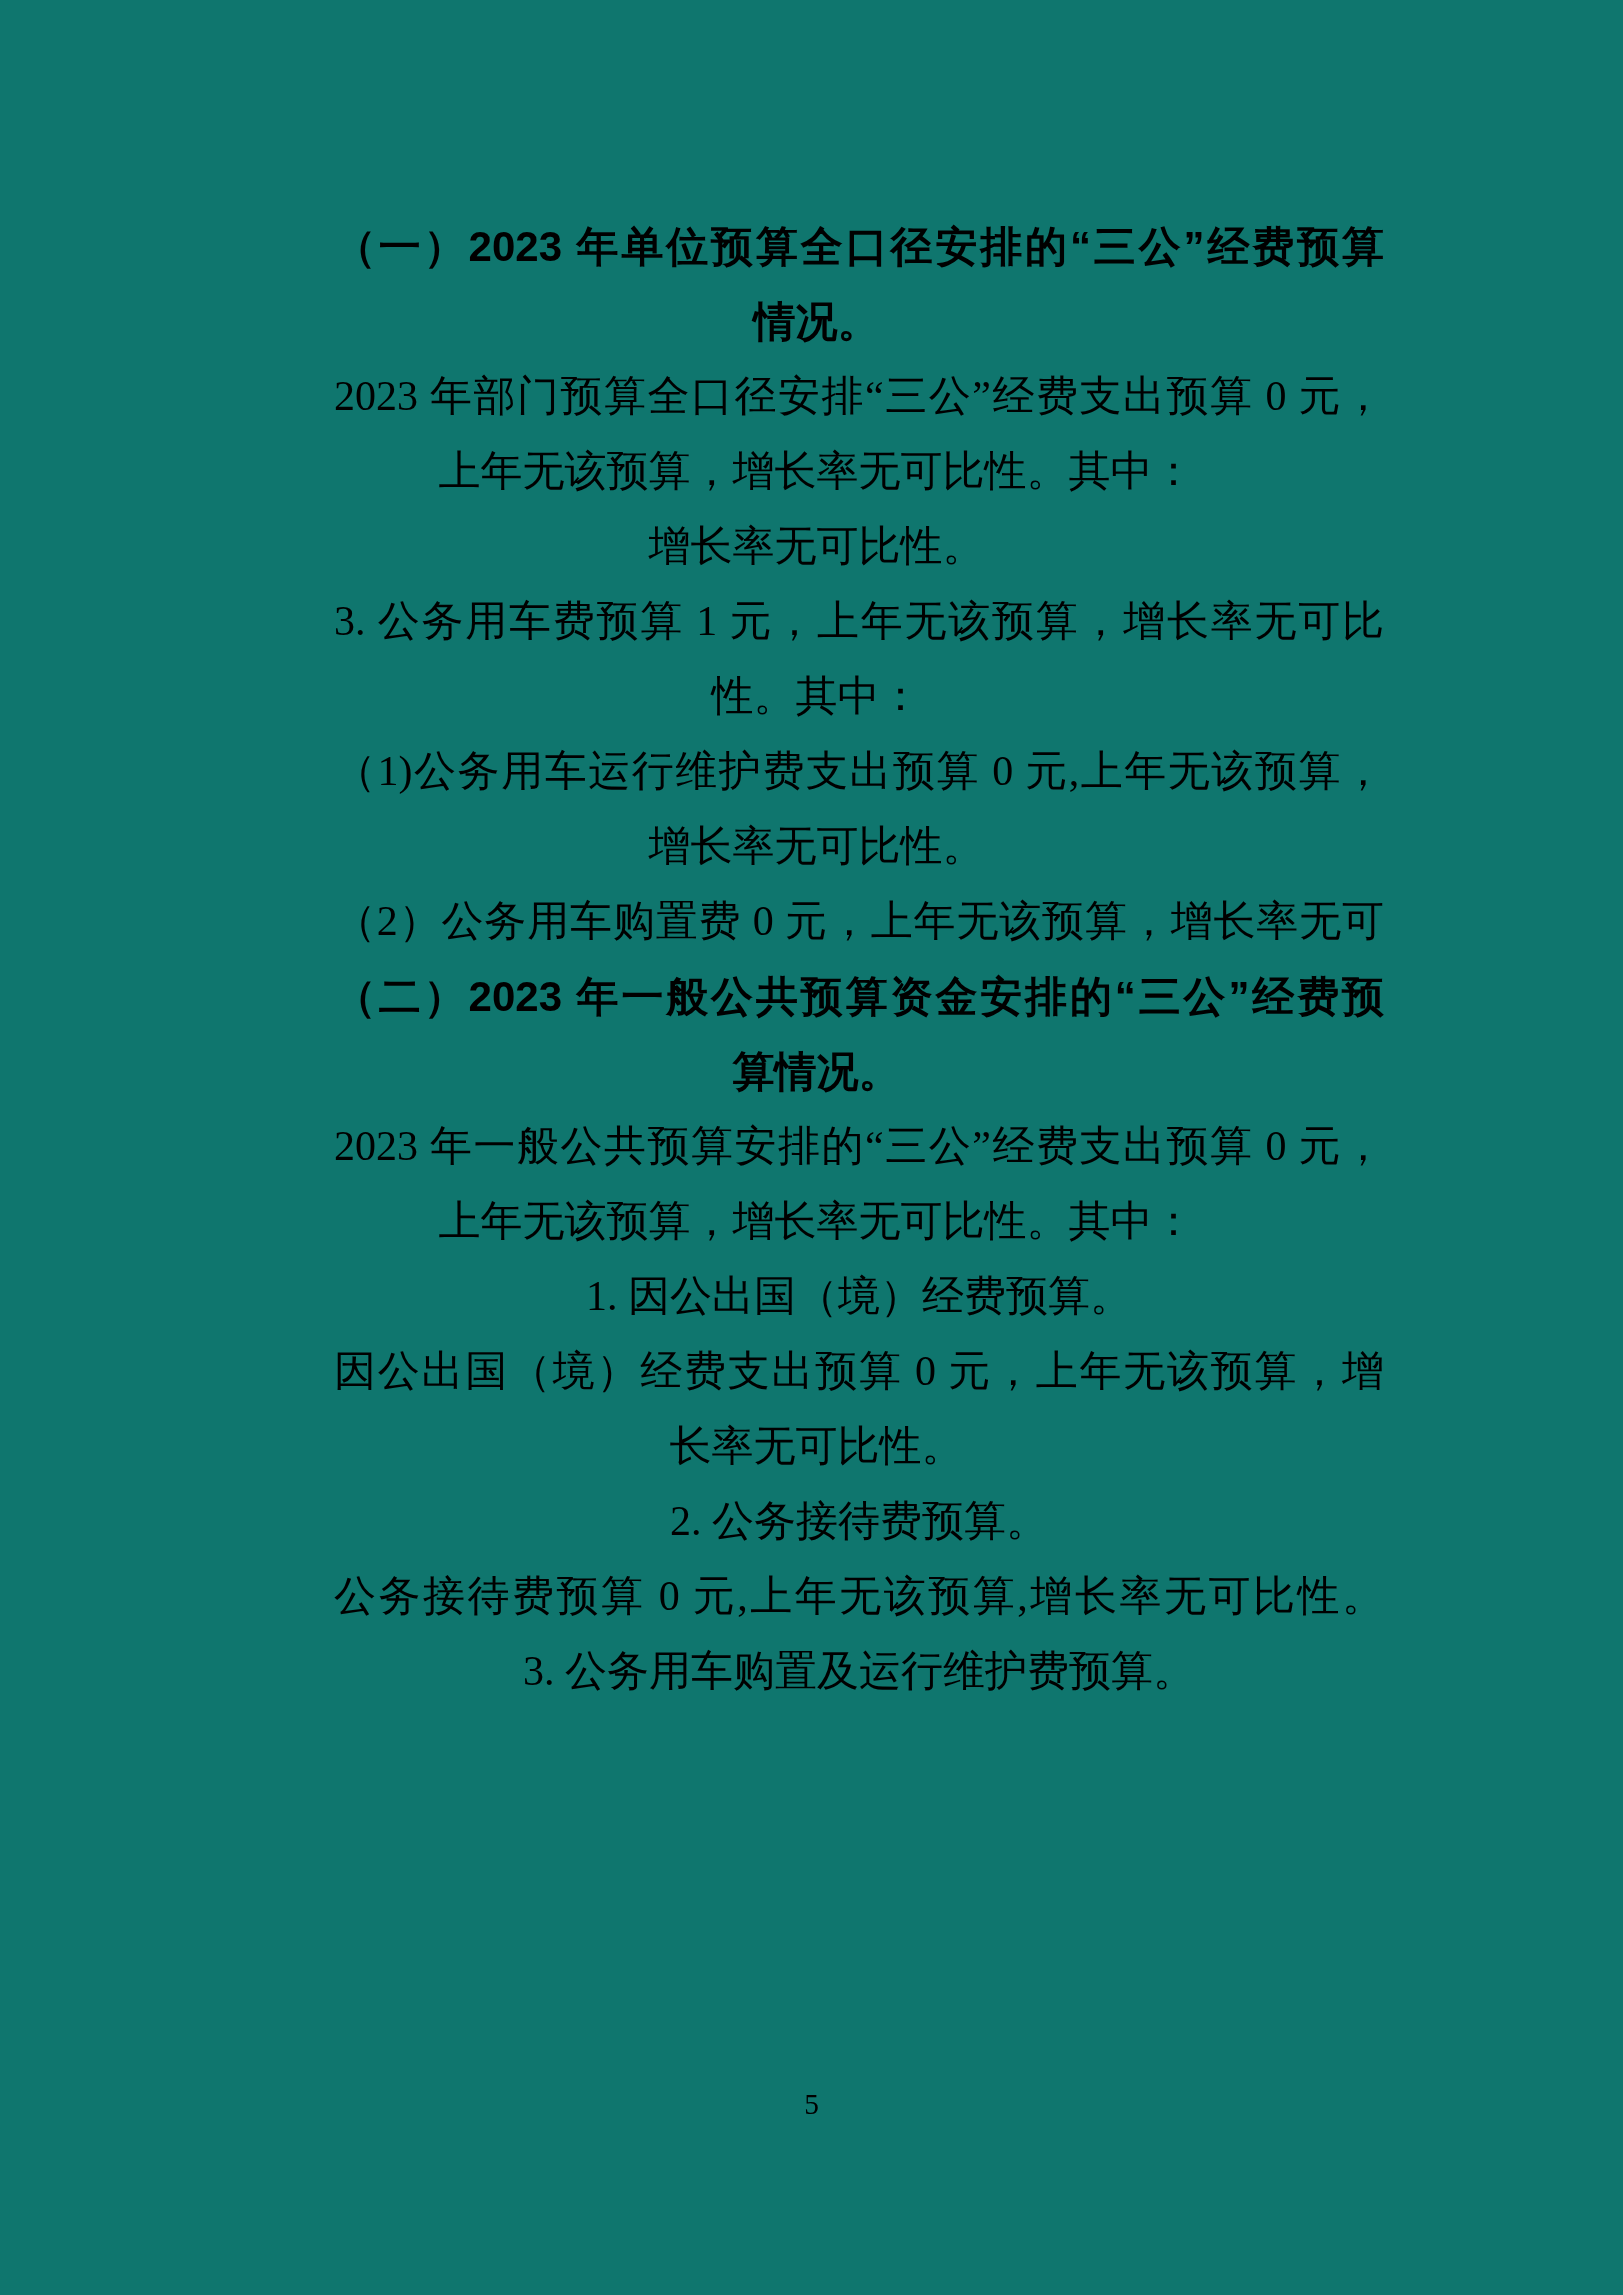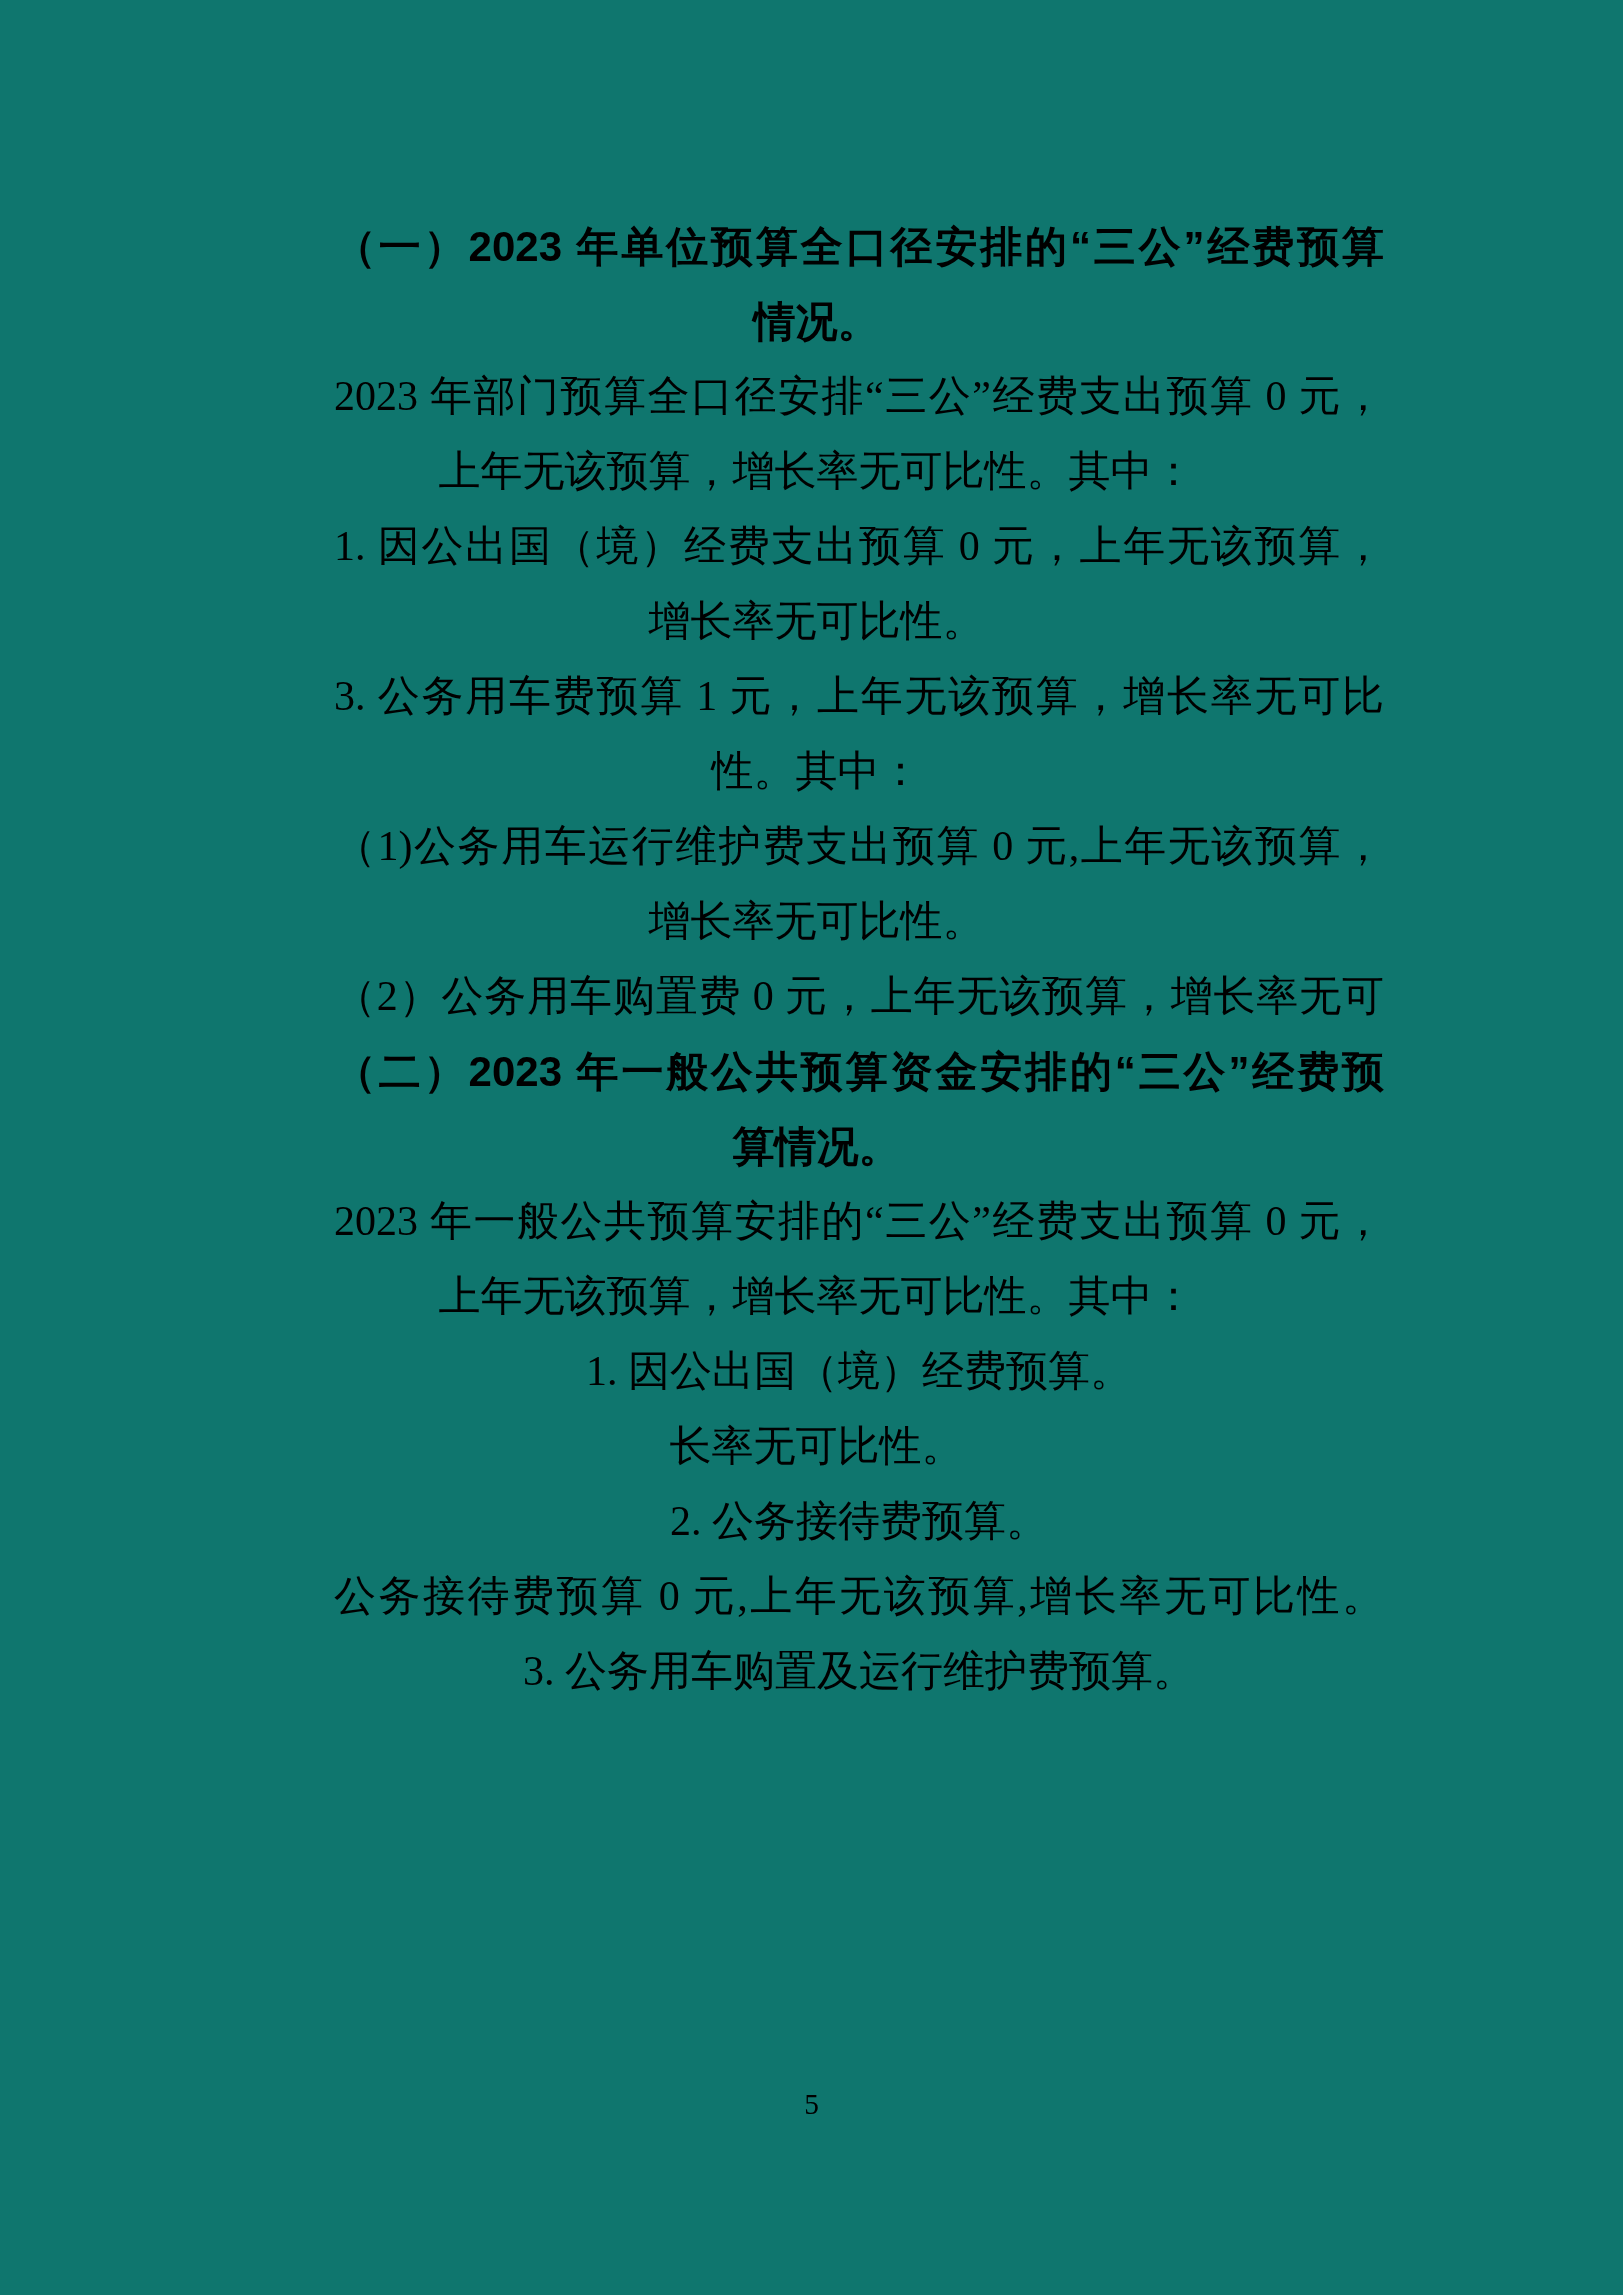--- a/index.html
+++ b/index.html
@@ -55,32 +55,32 @@
 </style>
 </head>
 <body>
 
 <div class="doc-page">
   <div class="content" id="content">
       <div class="line bold indent justify">（一）2023 年单位预算全口径安排的“三公”经费预算</div>
       <div class="line bold">情况。</div>
       <div class="line indent justify">2023 年部门预算全口径安排“三公”经费支出预算 0 元，</div>
       <div class="line">上年无该预算，增长率无可比性。其中：</div>
-      <div class="line indent justify">1. 因公出国（境）经费支出预算 0 元，上年无该预算，</div>
       <div class="line">增长率无可比性。</div>
       <div class="line indent justify">3. 公务用车费预算 1 元，上年无该预算，增长率无可比</div>
       <div class="line">性。其中：</div>
       <div class="line indent justify">（1)公务用车运行维护费支出预算 0 元,上年无该预算，</div>
       <div class="line">增长率无可比性。</div>
       <div class="line indent justify">（2）公务用车购置费 0 元，上年无该预算，增长率无可</div>
       <div class="line bold indent justify">（二）2023 年一般公共预算资金安排的“三公”经费预</div>
       <div class="line bold">算情况。</div>
       <div class="line indent justify">2023 年一般公共预算安排的“三公”经费支出预算 0 元，</div>
       <div class="line">上年无该预算，增长率无可比性。其中：</div>
       <div class="line indent">1. 因公出国（境）经费预算。</div>
+      <div class="line indent justify">因公出国（境）经费支出预算 0 元，上年无该预算，增</div>
       <div class="line">长率无可比性。</div>
       <div class="line indent">2. 公务接待费预算。</div>
       <div class="line indent justify">公务接待费预算 0 元,上年无该预算,增长率无可比性。</div>
       <div class="line indent">3. 公务用车购置及运行维护费预算。</div>
     </div>
   <div class="page-number">5</div>
 </div>
 
 
 </body></html>

